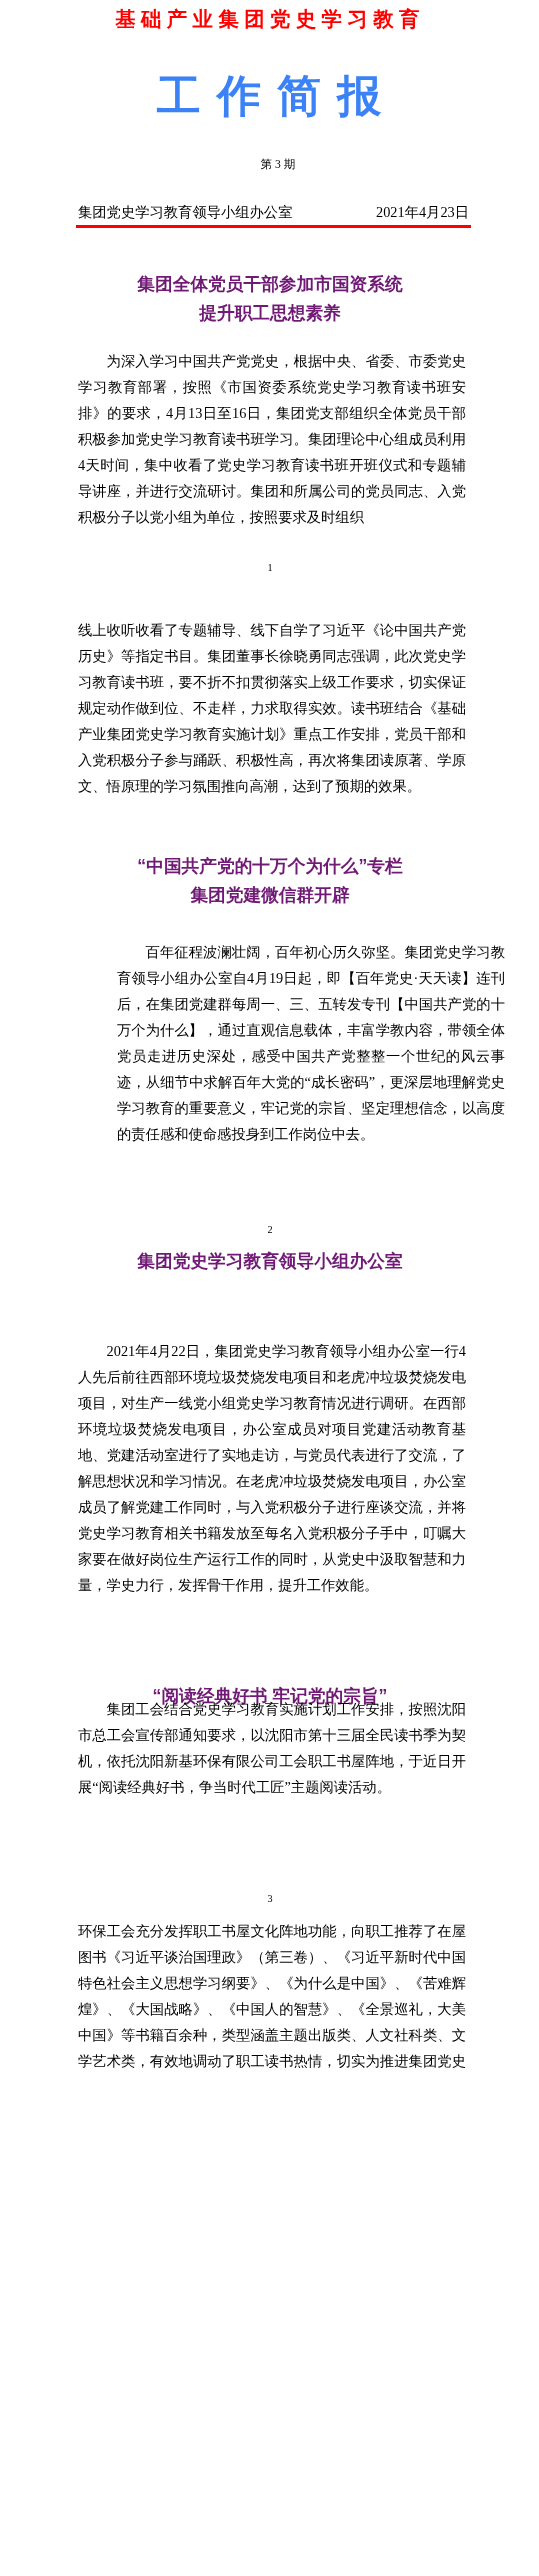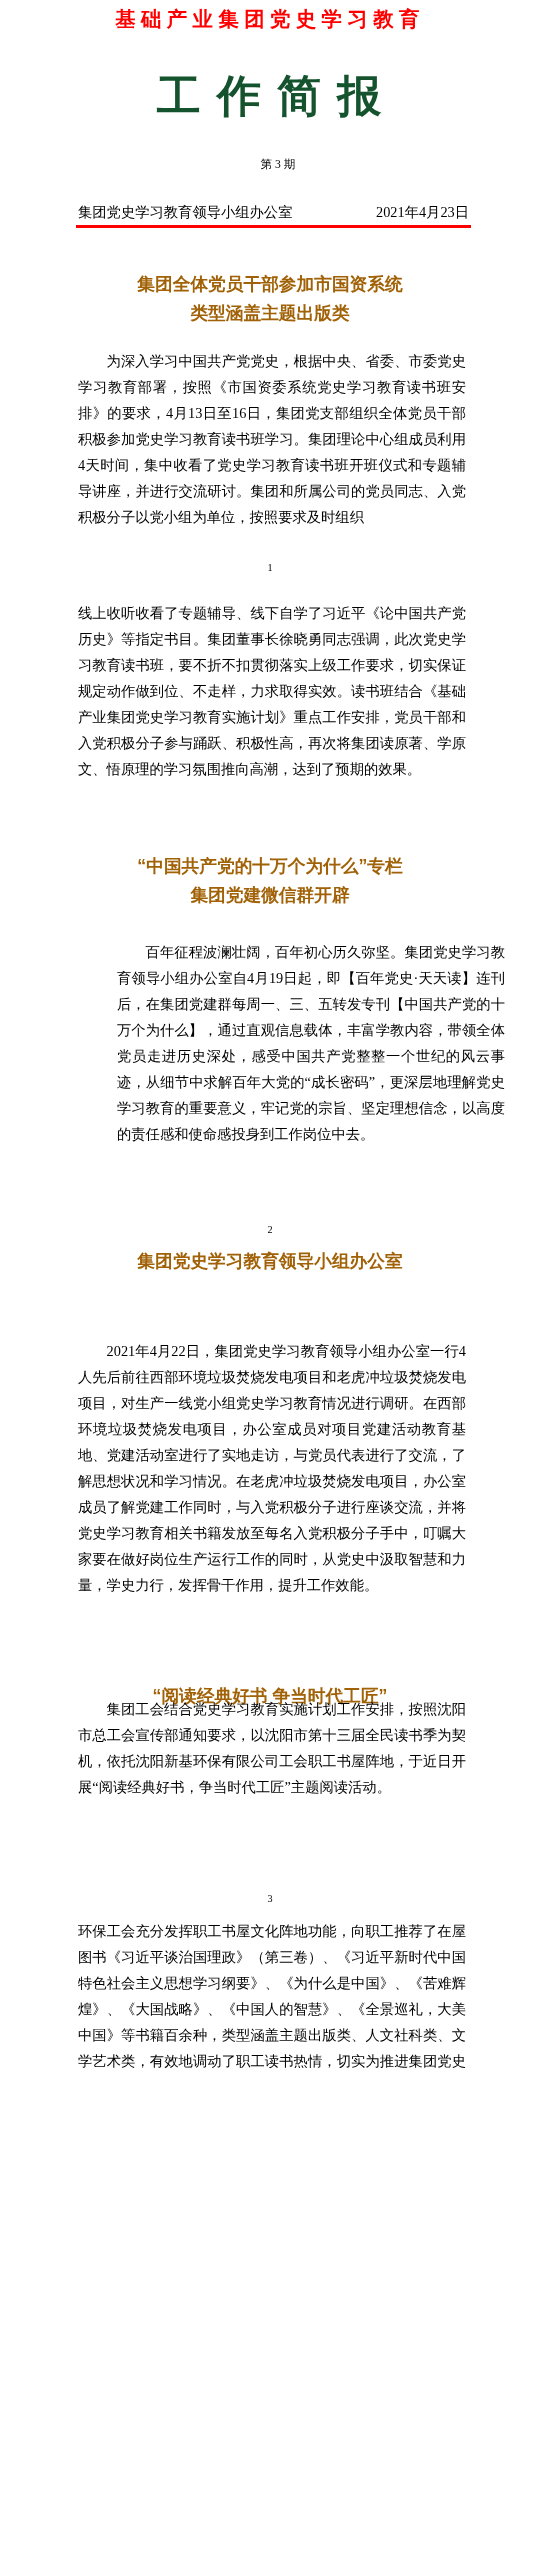--- a/index.html
+++ b/index.html
@@ -23,21 +23,21 @@
     color:#ff0000;
     white-space:nowrap;
   }
   .big-title{
     top:67px;left:0;width:540px;
     text-align:center;
     font-family:"Liberation Sans","DejaVu Sans",sans-serif;
     font-weight:bold;
     font-size:44px;
     letter-spacing:2px;
-    color:#14532d;
+    color:#3b82f6;
     white-space:nowrap;
   }
   .issue{
     top:157px;left:8px;width:540px;
     text-align:center;
     font-size:11.6px;
     color:#000;
   }
   .info-row{
     top:203px;left:78px;width:391px;
@@ -52,21 +52,21 @@
     top:225px;left:76px;width:395px;height:2.7px;
     background:#ff0000;
   }
   .sec-title{
     left:0;width:540px;
     text-align:center;
     font-family:"Liberation Sans","DejaVu Sans",sans-serif;
     font-weight:bold;
     font-size:17.7px;
     line-height:29px;
-    color:#a16207;
+    color:#701a75;
   }
   .para{
     left:78px;width:388px;
     font-size:14.3px;
     line-height:26px;
     text-align:justify;
     word-break:break-all;
     color:#000;
   }
   .indent{text-indent:2em;}
@@ -90,46 +90,46 @@
 
   <div class="abs info-row">
     <span>集团党史学习教育领导小组办公室</span>
     <span>2021年4月23日</span>
   </div>
 
   <div class="abs red-rule"></div>
 
   <div class="abs sec-title" style="top:270px;">
     <div>集团全体党员干部参加市国资系统</div>
-    <div>类型涵盖主题出版类</div>
+    <div>提升职工思想素养</div>
   </div>
 
   <div class="abs para indent" style="top:348px;">为深入学习中国共产党党史，根据中央、省委、市委党史学习教育部署，按照《市国资委系统党史学习教育读书班安排》的要求，4月13日至16日，集团党支部组织全体党员干部积极参加党史学习教育读书班学习。集团理论中心组成员利用4天时间，集中收看了党史学习教育读书班开班仪式和专题辅导讲座，并进行交流研讨。集团和所属公司的党员同志、入党积极分子以党小组为单位，按照要求及时组织</div>
 
   <div class="abs page-num" style="top:562px;">1</div>
 
-  <div class="abs para" style="top:600px;">线上收听收看了专题辅导、线下自学了习近平《论中国共产党历史》等指定书目。集团董事长徐晓勇同志强调，此次党史学习教育读书班，要不折不扣贯彻落实上级工作要求，切实保证规定动作做到位、不走样，力求取得实效。读书班结合《基础产业集团党史学习教育实施计划》重点工作安排，党员干部和入党积极分子参与踊跃、积极性高，再次将集团读原著、学原文、悟原理的学习氛围推向高潮，达到了预期的效果。</div>
+  <div class="abs para" style="top:617px;">线上收听收看了专题辅导、线下自学了习近平《论中国共产党历史》等指定书目。集团董事长徐晓勇同志强调，此次党史学习教育读书班，要不折不扣贯彻落实上级工作要求，切实保证规定动作做到位、不走样，力求取得实效。读书班结合《基础产业集团党史学习教育实施计划》重点工作安排，党员干部和入党积极分子参与踊跃、积极性高，再次将集团读原著、学原文、悟原理的学习氛围推向高潮，达到了预期的效果。</div>
 
   <div class="abs sec-title" style="top:852px;">
     <div>“中国共产党的十万个为什么”专栏</div>
     <div>集团党建微信群开辟</div>
   </div>
 
   <div class="abs para indent" style="top:939px;margin-left:39px;">百年征程波澜壮阔，百年初心历久弥坚。集团党史学习教育领导小组办公室自4月19日起，即【百年党史·天天读】连刊后，在集团党建群每周一、三、五转发专刊【中国共产党的十万个为什么】，通过直观信息载体，丰富学教内容，带领全体党员走进历史深处，感受中国共产党整整一个世纪的风云事迹，从细节中求解百年大党的“成长密码”，更深层地理解党史学习教育的重要意义，牢记党的宗旨、坚定理想信念，以高度的责任感和使命感投身到工作岗位中去。</div>
 
   <div class="abs page-num" style="top:1224px;">2</div>
 
   <div class="abs sec-title" style="top:1247px;">
     <div>集团党史学习教育领导小组办公室</div>
   </div>
 
   <div class="abs para indent" style="top:1338px;">2021年4月22日，集团党史学习教育领导小组办公室一行4人先后前往西部环境垃圾焚烧发电项目和老虎冲垃圾焚烧发电项目，对生产一线党小组党史学习教育情况进行调研。在西部环境垃圾焚烧发电项目，办公室成员对项目党建活动教育基地、党建活动室进行了实地走访，与党员代表进行了交流，了解思想状况和学习情况。在老虎冲垃圾焚烧发电项目，办公室成员了解党建工作同时，与入党积极分子进行座谈交流，并将党史学习教育相关书籍发放至每名入党积极分子手中，叮嘱大家要在做好岗位生产运行工作的同时，从党史中汲取智慧和力量，学史力行，发挥骨干作用，提升工作效能。</div>
 
   <div class="abs sec-title" style="top:1682px;">
-    <div>“阅读经典好书 争当时代工匠”</div>
+    <div>“阅读经典好书 牢记党的宗旨”</div>
   </div>
 
   <div class="abs para indent" style="top:1696px;">集团工会结合党史学习教育实施计划工作安排，按照沈阳市总工会宣传部通知要求，以沈阳市第十三届全民读书季为契机，依托沈阳新基环保有限公司工会职工书屋阵地，于近日开展“阅读经典好书，争当时代工匠”主题阅读活动。</div>
 
   <div class="abs page-num" style="top:1893px;">3</div>
 
   <div class="abs para" style="top:1918px;font-family:Liberation Serif, serif;">环保工会充分发挥职工书屋文化阵地功能，向职工推荐了在屋图书《习近平谈治国理政》（第三卷）、《习近平新时代中国特色社会主义思想学习纲要》、《为什么是中国》、《苦难辉煌》、《大国战略》、《中国人的智慧》、《全景巡礼，大美中国》等书籍百余种，类型涵盖主题出版类、人文社科类、文学艺术类，有效地调动了职工读书热情，切实为推进集团党史学习教育，丰富职工文化生活、提升职工思想素养，增强企业核心竞争力起到积极作用。</div>
 
   <div class="abs page-num" style="top:2554px;">4</div>
 

